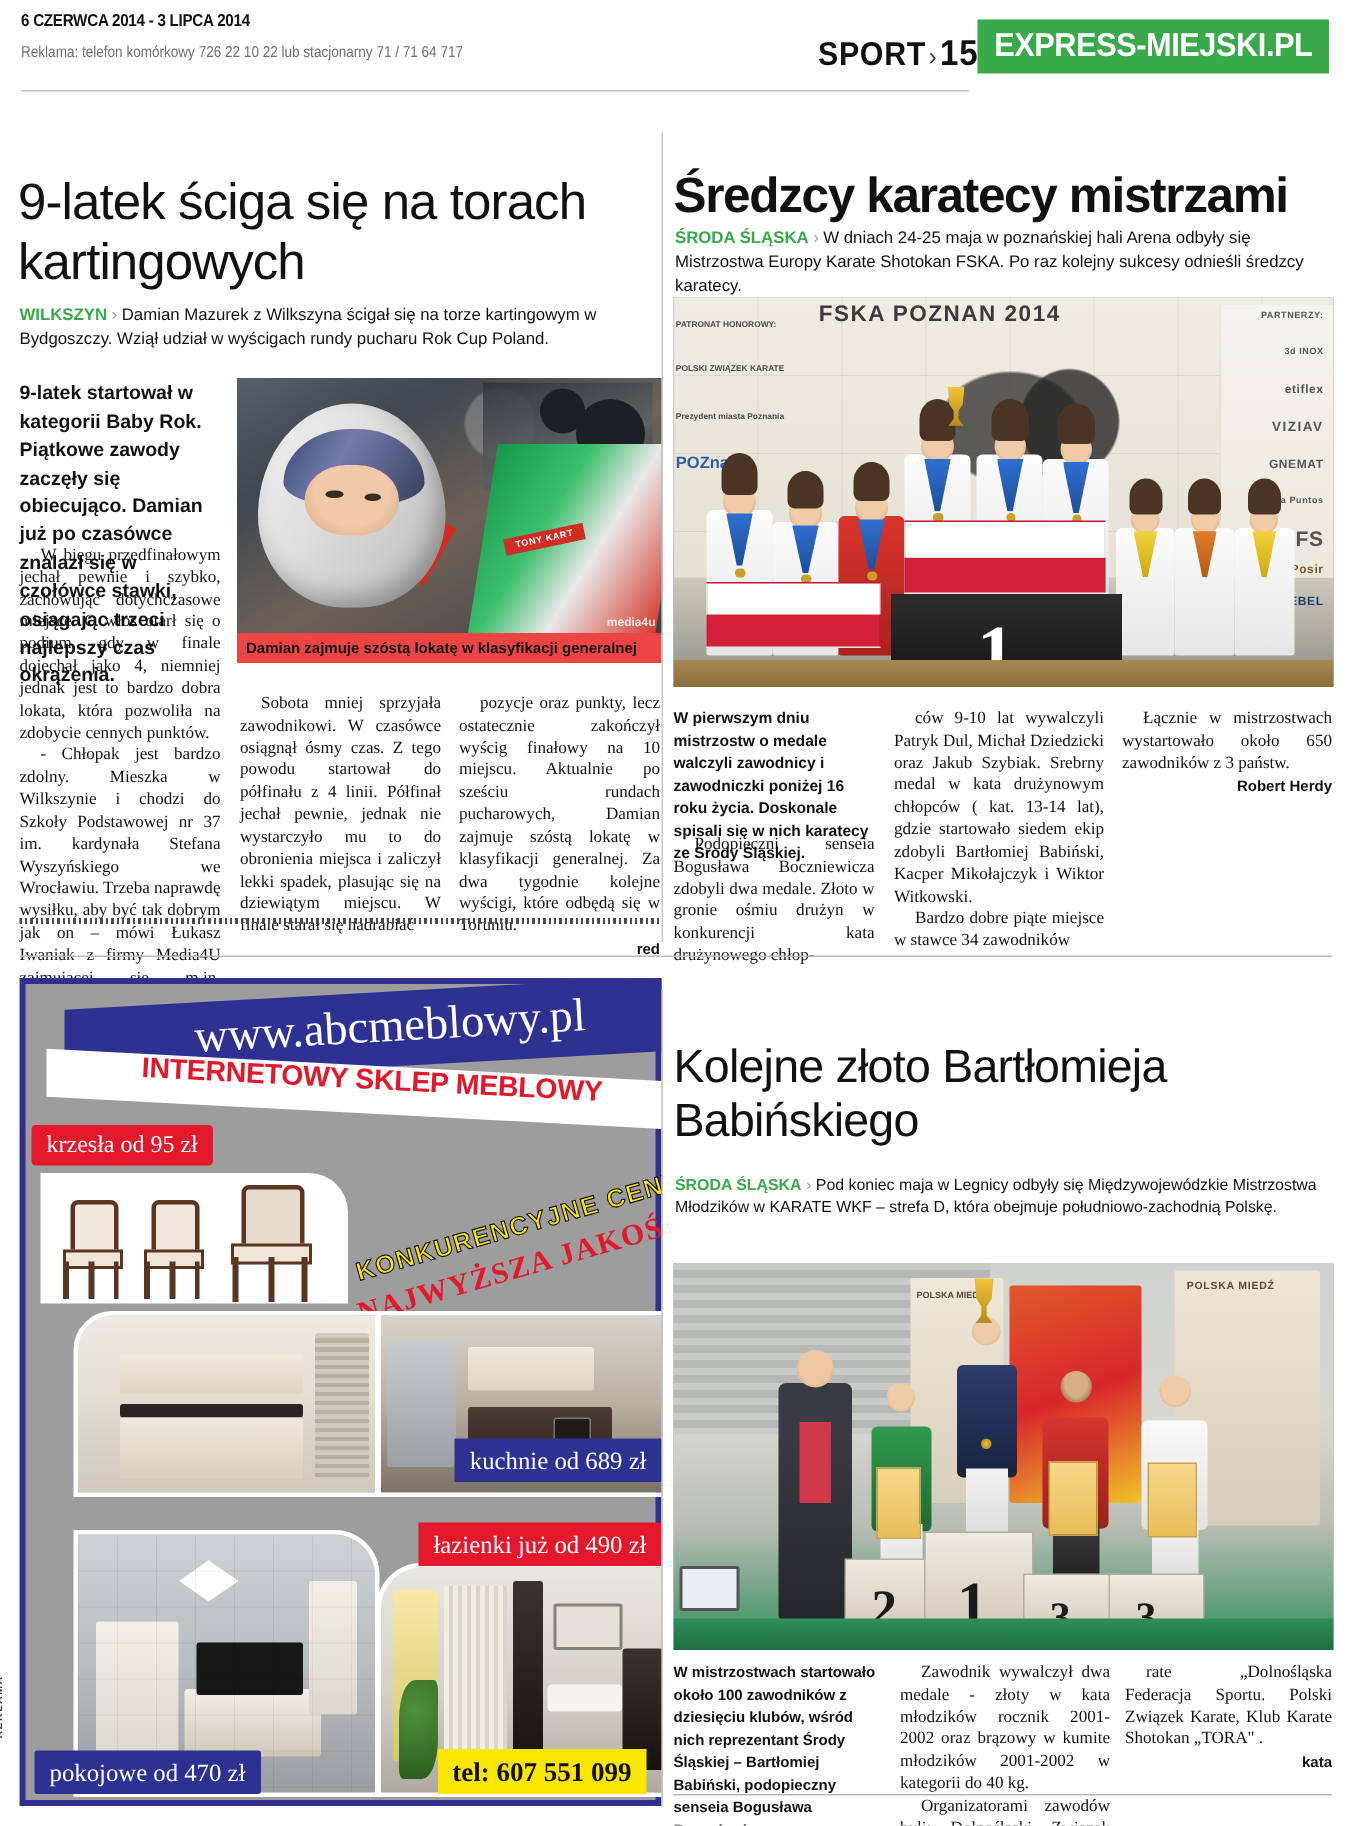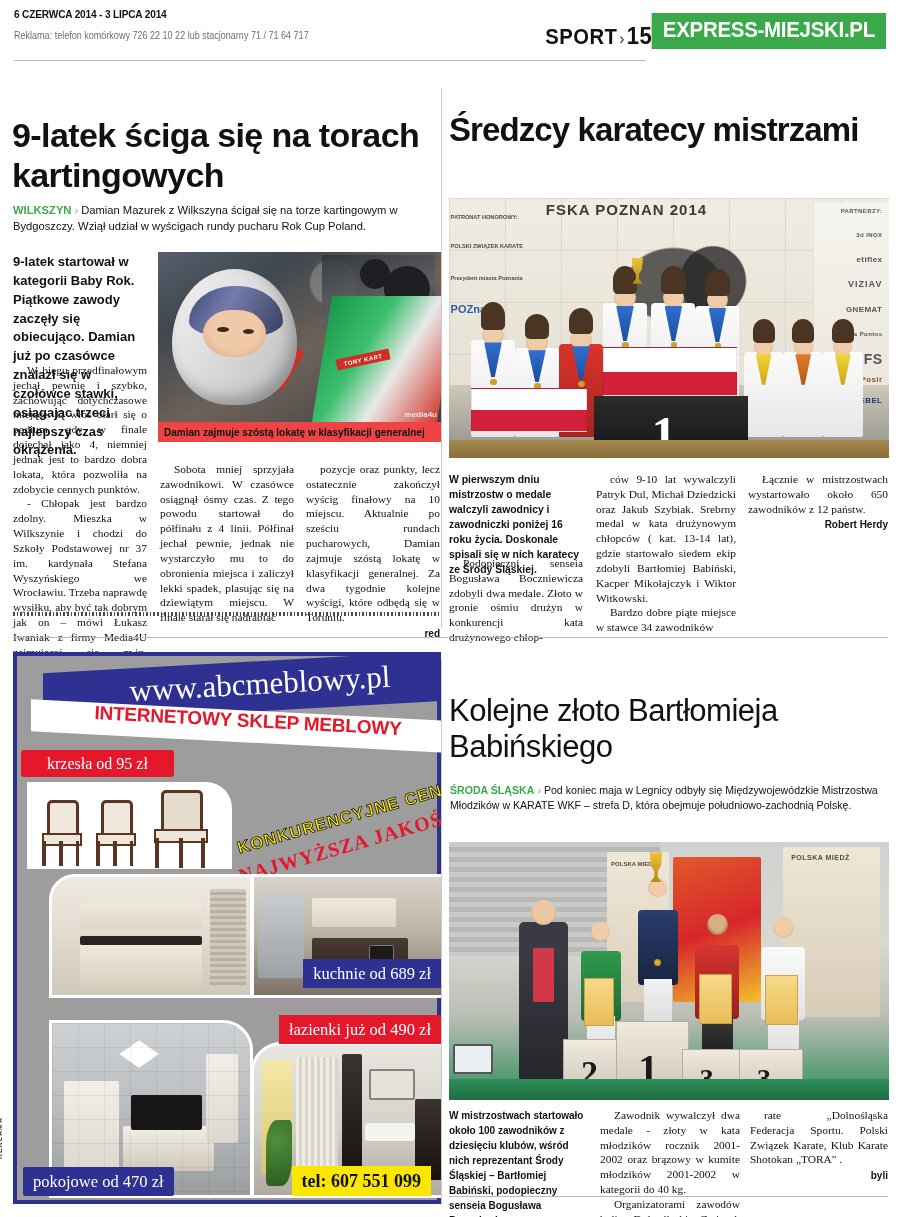--- a/index.html
+++ b/index.html
@@ -47,21 +47,21 @@
   .dotrule{position:absolute;height:4px;
     background-image:repeating-linear-gradient(to right,#4a4a4a 0 1.6px,transparent 1.6px 3.6px);}
   .solidrule{position:absolute;height:1px;background:#b9b9b9;}
 
   .kicker{color:#3aa94a;font-weight:bold;}
   .kicker-arrow{color:#9b9b9b;font-weight:normal;padding:0 3px;}
 
   
   .a1-head{
     position:absolute;left:12px;top:92px;width:420px;
-    font-size:34px;line-height:1.18;font-weight:bold;color:#111;
+    font-size:34px;line-height:1.18;font-weight:normal;color:#111;
     letter-spacing:-0.6px;
   }
   .a1-lead{
     position:absolute;left:13px;top:203px;width:410px;
     font-size:11.2px;line-height:1.42;color:#111;
   }
   .a1-photo{
     position:absolute;left:158px;top:252px;width:283px;height:170px;
     overflow:hidden;background:#2b2b2b;
   }
@@ -129,21 +129,21 @@
     transform:rotate(3.0deg);white-space:nowrap;text-align:center;
   }
   .ad-chairs-panel{
     position:absolute;left:14px;top:130px;width:205px;height:87px;
     background:#ffffff;border-top-right-radius:26px;border-bottom-right-radius:0;
     overflow:hidden;
   }
   .badge{
     position:absolute;color:#fff;font-family:"Liberation Serif",serif;
     font-size:16px;white-space:nowrap;display:flex;align-items:center;
-    padding:0 26px;box-sizing:border-box;
+    padding:0 10px;box-sizing:border-box;
   }
   .badge-krzesla{left:8px;top:98px;height:27px;background:#e4172b;border-radius:3px;}
   .ad-konk{
     position:absolute;left:218px;top:156px;width:230px;
     transform:rotate(-16deg);
     font-weight:bold;font-size:17px;color:#fbe600;
     -webkit-text-stroke:0.7px #000;
     letter-spacing:1px;white-space:nowrap;text-align:center;
   }
   .ad-najw{
@@ -336,20 +336,23 @@
   </div>
   <div class="a1-c3 col-serif">
     <p>pozycje oraz punkty, lecz ostatecznie zakończył wyścig finałowy na 10 miejscu. Aktualnie po sześciu rundach pucharowych, Damian zajmuje szóstą lokatę w klasyfikacji generalnej. Za dwa tygodnie kolejne wyścigi, które odbędą się w Toruniu.</p>
     <div class="sig">red</div>
   </div>
 
   <div class="vrule" style="left:441px;top:88px;height:540px;"></div>
 
   <h1 class="a2-head">Średzcy karatecy mistrzami</h1>
 
+  <div class="a2-lead">
+    <span class="kicker">ŚRODA ŚLĄSKA</span><span class="kicker-arrow">›</span><span>W dniach 24-25 maja w poznańskiej hali Arena odbyły się Mistrzostwa Europy Karate Shotokan FSKA. Po raz kolejny sukcesy odnieśli średzcy karatecy.</span>
+  </div>
 
   <div class="a2-photo">
     <div class="photo-podium1">
       <div class="p1-wall"></div>
       <div class="p1-grid"></div>
       <div class="p1-title">FSKA POZNAN 2014</div>
       <div class="p1-fighter"></div>
       <div class="p1-fig2"></div>
 
       <div class="p1-leftlogos">
@@ -442,21 +445,21 @@
 
   <div class="a2-standfirst">W pierwszym dniu mistrzostw o medale walczyli zawodnicy i zawodniczki poniżej 16 roku życia. Doskonale spisali się w nich karatecy ze Środy Śląskiej.</div>
   <div class="a2-c1 col-serif">
     <p>Podopieczni senseia Bogusława Boczniewicza zdobyli dwa medale. Złoto w gronie ośmiu drużyn w konkurencji kata drużynowego chłop-</p>
   </div>
   <div class="a2-c2 col-serif">
     <p>ców 9-10 lat wywalczyli Patryk Dul, Michał Dziedzicki oraz Jakub Szybiak. Srebrny medal w kata drużynowym chłopców ( kat. 13-14 lat), gdzie startowało siedem ekip zdobyli Bartłomiej Babiński, Kacper Mikołajczyk i Wiktor Witkowski.</p>
     <p>Bardzo dobre piąte miejsce w stawce 34 zawodników</p>
   </div>
   <div class="a2-c3 col-serif">
-    <p>Łącznie w mistrzostwach wystartowało około 650 zawodników z 12 państw.</p>
+    <p>Łącznie w mistrzostwach wystartowało około 650 zawodników z 3 państw.</p>
     <div class="sig">Robert Herdy</div>
   </div>
 
   <div class="dotrule" style="left:13px;top:612px;width:428px;"></div>
   <div class="solidrule" style="left:13px;top:637px;width:875px;"></div>
 
   <div class="ad">
     <div class="ad-frame"></div>
 
     <div class="ad-bluebanner"></div>
@@ -594,18 +597,18 @@
     </div>
   </div>
 
   <div class="a3-standfirst">W mistrzostwach startowało około 100 zawodników z dziesięciu klubów, wśród nich reprezentant Środy Śląskiej – Bartłomiej Babiński, podopieczny senseia Bogusława Boczniewicza.</div>
   <div class="a3-c2 col-serif">
     <p>Zawodnik wywalczył dwa medale - złoty w kata młodzików rocznik 2001-2002 oraz brązowy w kumite młodzików 2001-2002 w kategorii do 40 kg.</p>
     <p>Organizatorami zawodów byli: Dolnośląski Związek Ka-</p>
   </div>
   <div class="a3-c3 col-serif">
     <p>rate „Dolnośląska Federacja Sportu. Polski Związek Karate, Klub Karate Shotokan „TORA" .</p>
-    <div class="sig">byli</div>
+    <div class="sig">kata</div>
   </div>
 
   <div class="solidrule" style="left:449px;top:1196px;width:439px;"></div>
 
 </div>
 
 </body></html>

